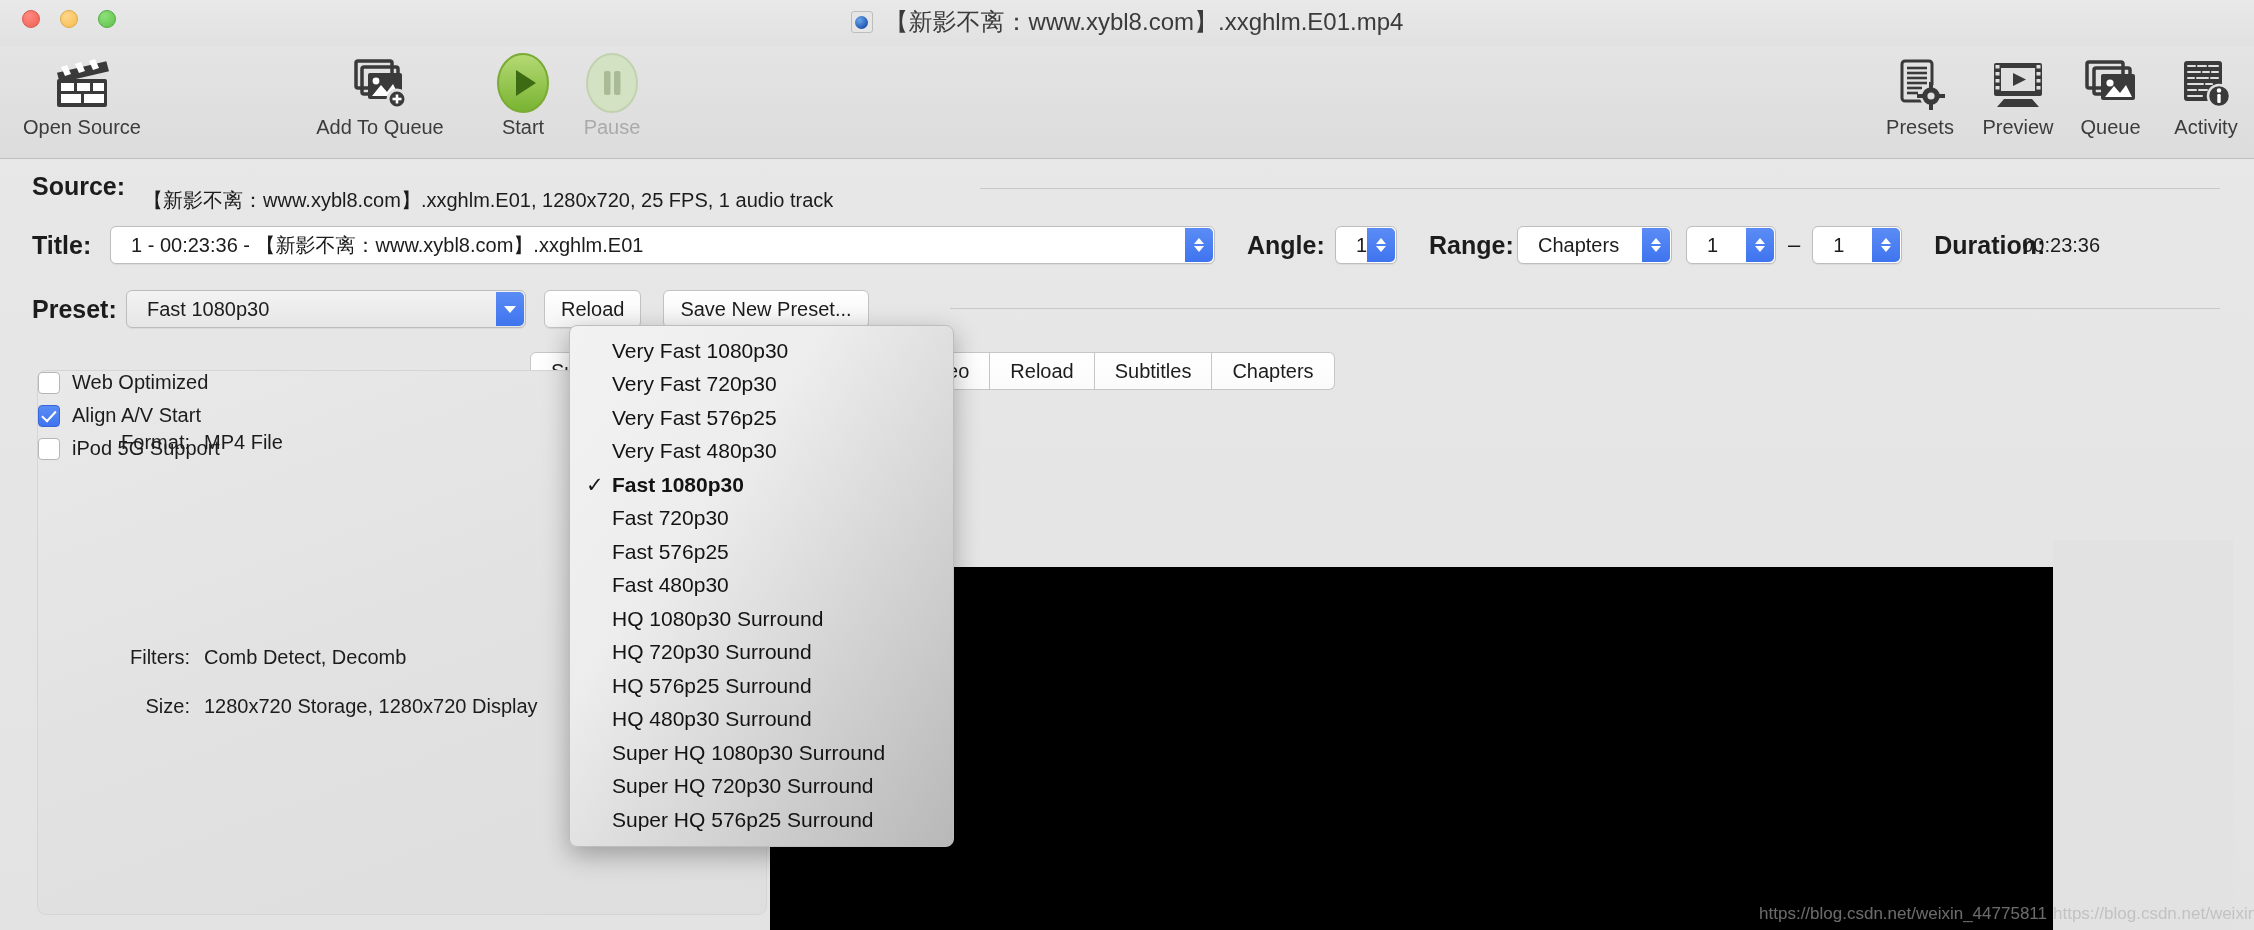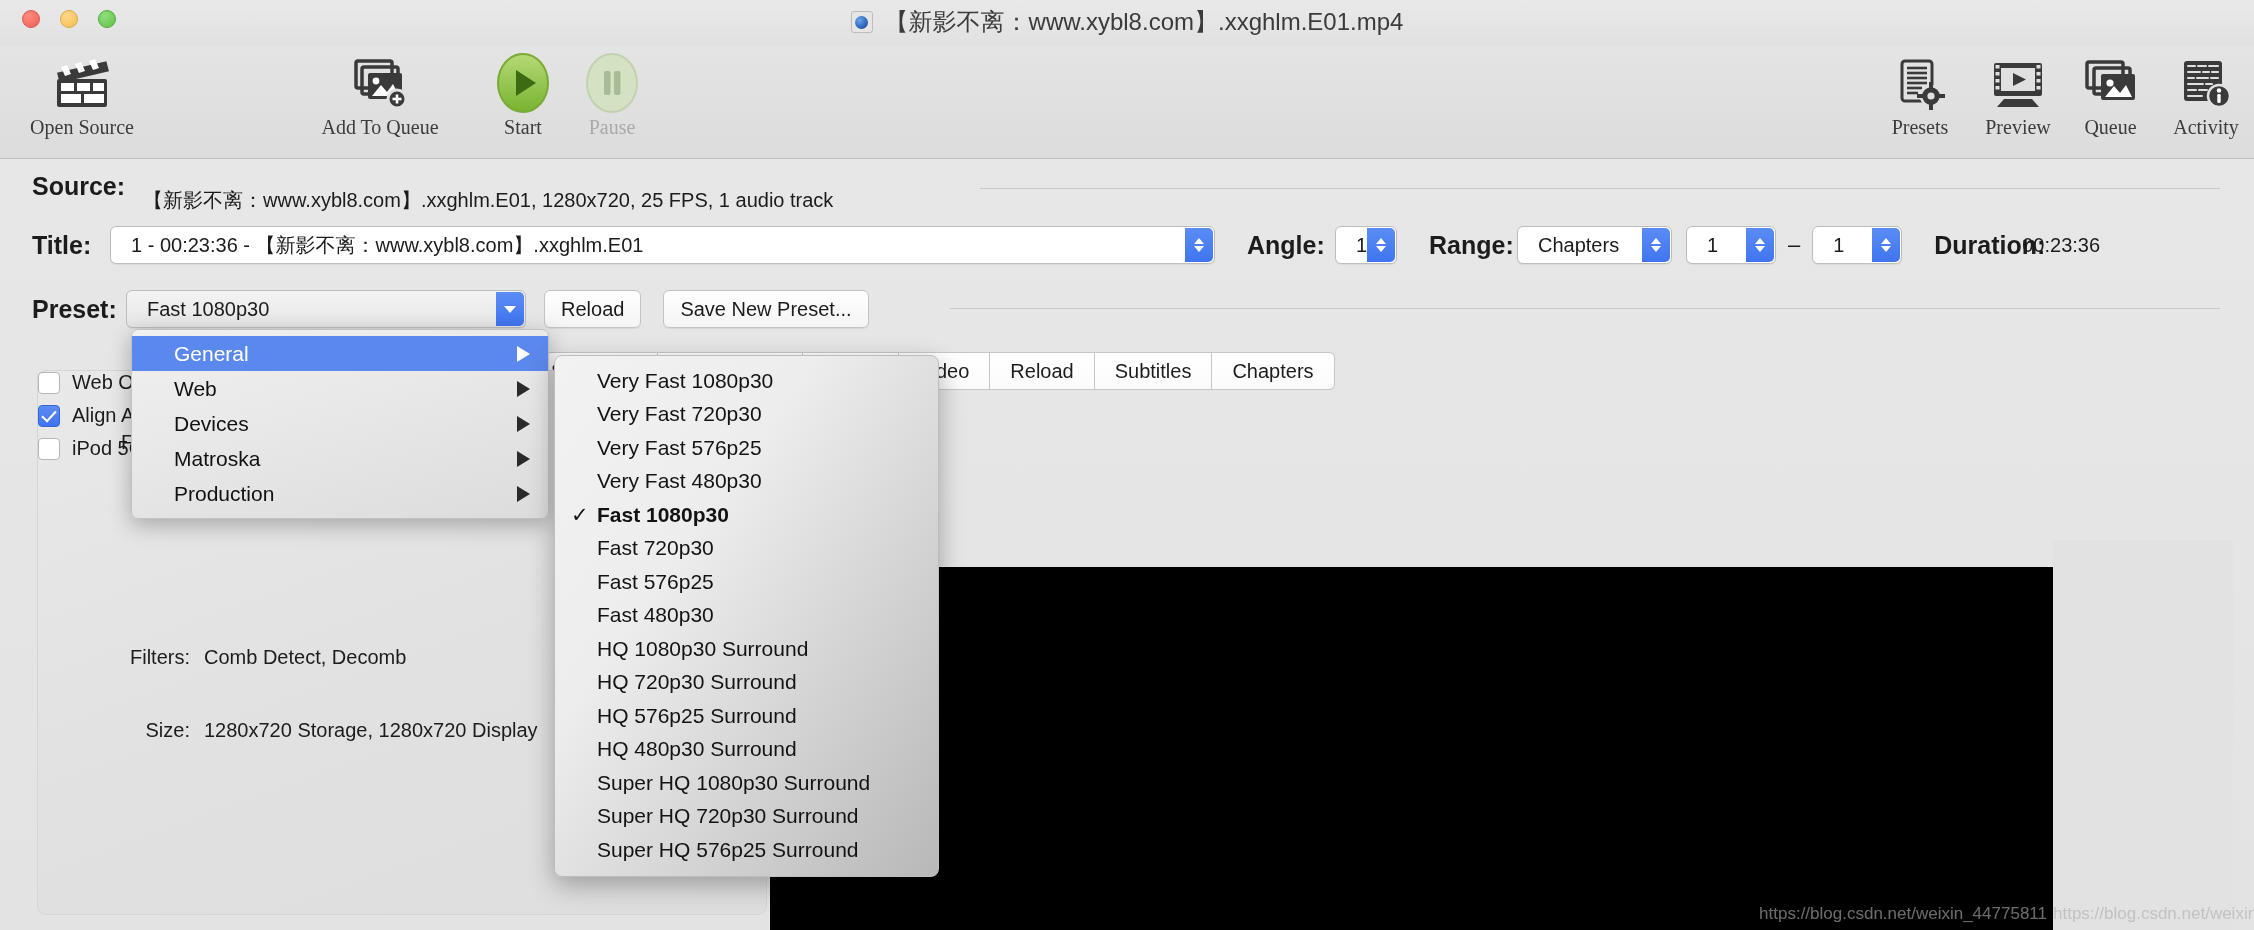--- a/index.html
+++ b/index.html
@@ -51,21 +51,21 @@
     position: absolute; left: 0; top: 46px; width: 2254px; height: 113px;
     background: linear-gradient(180deg,#e4e4e4 0%, #dcdcdc 100%);
     border-bottom: 1px solid #c0c0c0;
   }
   .tbtn {
     position: absolute; top: 6px;
     display: flex; flex-direction: column; align-items: center; justify-content: flex-start;
     width: 130px;
   }
   .tbtn .glyph { height: 62px; display:flex; align-items:center; justify-content:center; }
-  .tbtn .tlabel { font-size: 20px; color: #3c3c3c; margin-top: 2px; white-space: nowrap; font-family: Liberation Serif, serif;}
+  .tbtn .tlabel { font-size: 20px; color: #3c3c3c; margin-top: 2px; white-space: nowrap;}
   .tbtn.disabled .tlabel { color: #aaaaaa; }
 
   #tb-open   { left: 2px;   width: 160px; }
   #tb-queue  { left: 290px; width: 180px; }
   #tb-start  { left: 478px; width: 90px; }
   #tb-pause  { left: 562px; width: 100px; }
   #tb-presets{ left: 1865px; width: 110px; }
   #tb-preview{ left: 1963px; width: 110px; }
   #tb-queue2 { left: 2058px; width: 105px; }
   #tb-activity{left: 2150px; width: 112px; }
@@ -172,21 +172,21 @@
   }
   .sumrow { position: absolute; display: flex; }
   .sum-label {
     font-size: 20px; color: #1c1c1c; text-align: right; width: 130px; white-space: nowrap;
   }
   .sum-val { font-size: 20px; color: #1c1c1c; margin-left: 14px; white-space: nowrap; }
   #sum-format  { left: 22px; top: 60px; }
   #sum-checks  { left: 166px; top: 100px; }
   #sum-tracks  { left: 22px; top: 190px; }
   #sum-filters { left: 22px; top: 275px; }
-  #sum-size    { left: 22px; top: 348px; }
+  #sum-size    { left: 22px; top: 324px; }
 
   .chkrow { display:flex; align-items:center; margin-bottom: 10px; }
   .chk {
     width: 22px; height: 22px; border-radius: 4px; border: 1px solid #b6b6b6;
     background: #ffffff; display:flex; align-items:center; justify-content:center;
     margin-right: 12px;
   }
   .chk.on {
     background: linear-gradient(180deg,#5b8cf5 0%, #3f74ef 100%); border-color: #3567d8;
   }
@@ -229,27 +229,26 @@
   }
   .mcat.sel { background: #5b88ec; color: #ffffff; }
   .mcat .tri {
     position:absolute; right: 18px; top: 50%; transform: translateY(-50%);
     width: 0; height: 0; border-top: 8px solid transparent; border-bottom: 8px solid transparent;
     border-left: 13px solid #2a2a2a;
   }
   .mcat.sel .tri { border-left-color: #ffffff; }
 
   #menu-presets {
-    position: absolute; left: 554px; top: 325px; width: 385px;
+    position: absolute; left: 569px; top: 325px; width: 385px;
     background: linear-gradient(125deg, #f2f2f2 0%, #ededed 35%, #cfcfcf 72%, #b8b8b8 100%);
     border: 1px solid #bdbdbd; border-radius: 8px;
     box-shadow: 0 8px 26px rgba(0,0,0,0.30);
     padding: 8px 0 9px 0;
     z-index: 60;
-    margin-top: 30px;
   }
   .mitem {
     height: 33.5px; display:flex; align-items:center;
     font-size: 21px; color:#131313; padding-left: 42px; position: relative; white-space: nowrap;
   }
   .mitem.checked { font-weight: bold; }
   .mitem .tick {
     position: absolute; left: 16px; top: 50%; transform: translateY(-50%);
     font-size: 21px; color: #131313; font-weight: normal;
   }
@@ -541,42 +540,20 @@
       <div class="sum-val">1280x720 Storage, 1280x720 Display</div>
     </div>
   </div>
 
   <div id="rightgutter"></div>
   <div id="preview">
     <div id="watermark">https://blog.csdn.net/weixin_44775811</div>
   </div>
   <div id="watermark2">https://blog.csdn.net/weixin_44775811</div>
 
-  <div id="menu-cat">
-    <div class="mcat sel">
-      <span>General</span>
-      <span class="tri"></span>
-    </div>
-    <div class="mcat">
-      <span>Web</span>
-      <span class="tri"></span>
-    </div>
-    <div class="mcat">
-      <span>Devices</span>
-      <span class="tri"></span>
-    </div>
-    <div class="mcat">
-      <span>Matroska</span>
-      <span class="tri"></span>
-    </div>
-    <div class="mcat">
-      <span>Production</span>
-      <span class="tri"></span>
-    </div>
-  </div>
 
   <div id="menu-presets">
     <div class="mitem">
         <span>Very Fast 1080p30</span>
       </div>
     <div class="mitem">
         <span>Very Fast 720p30</span>
       </div>
     <div class="mitem">
         <span>Very Fast 576p25</span>

